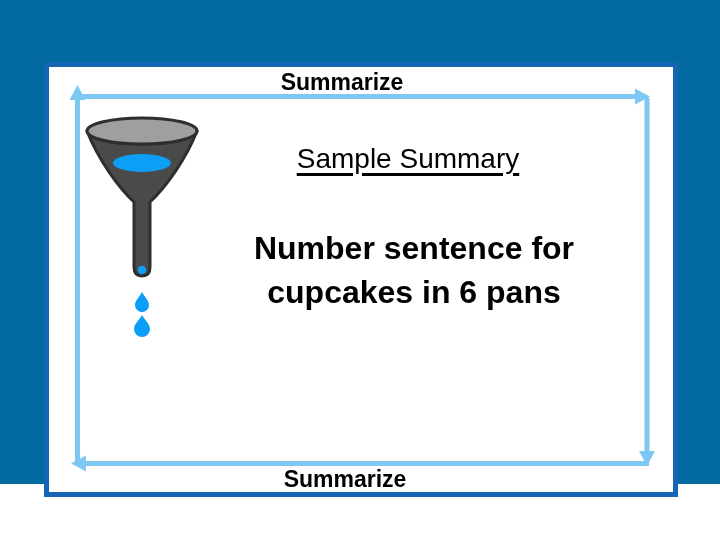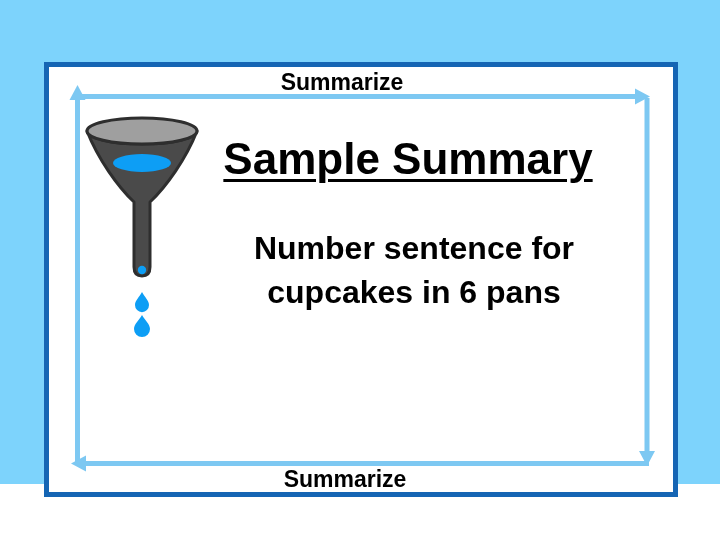--- a/index.html
+++ b/index.html
@@ -8,21 +8,21 @@
     width: 720px;
     height: 540px;
     overflow: hidden;
     background: #ffffff;
     font-family: "Liberation Sans", sans-serif;
   }
   .canvas {
     position: relative;
     width: 720px;
     height: 484px;
-    background: #7dd3fc;
+    background: #0369a1;
   }
   .slide-border {
     position: absolute;
     left: 44px;
     top: 62px;
     width: 634px;
     height: 435px;
     box-sizing: border-box;
     border: 5px solid #1565b4;
     background: #ffffff;
@@ -53,22 +53,22 @@
     line-height: 26px;
   }
   .label-top  { left: 32px; top: 69px; }
   .label-bottom { left: 35px; top: 466px; }
   .heading {
     position: absolute;
     left: 98px;
     top: 140px;
     width: 620px;
     text-align: center;
-    font-size: 44px;
-    font-weight: bold;
+    font-size: 28px;
+    font-weight: normal;
     color: #000000;
     line-height: 38px;
     text-decoration: underline;
     text-decoration-thickness: 3px;
     text-underline-offset: 5px;
   }
   .body-text {
     position: absolute;
     left: 104px;
     top: 226px;

